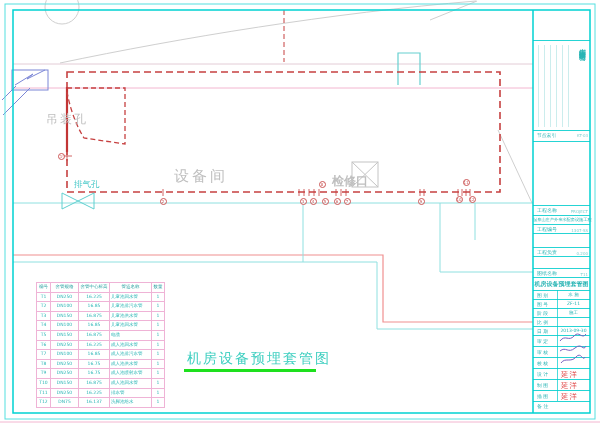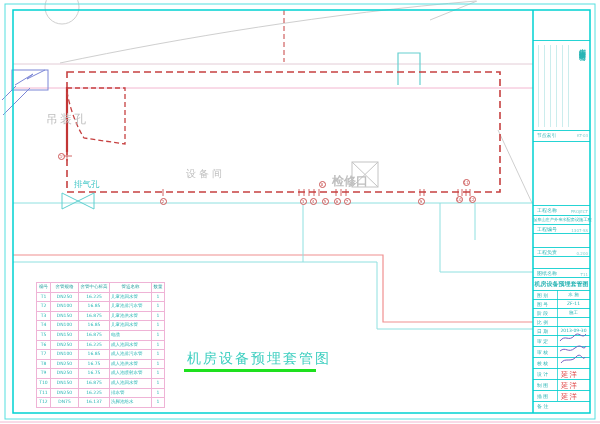--- a/index.html
+++ b/index.html
@@ -114,21 +114,21 @@
 
   <g fill="none">
     <rect x="5" y="4" width="590" height="415" stroke="#55e0e0" stroke-width="1"></rect>
     <rect x="13" y="10" width="577" height="403" stroke="#00d2d2" stroke-width="1.5"></rect>
     <line x1="533" y1="10" x2="533" y2="413" stroke="#00d2d2" stroke-width="1.5"></line>
   </g>
 </svg>
 
 <div class="abs lbl-gray" style="left:46px;top:111px;font-size:12px;letter-spacing:2px;">吊装孔</div>
 <div class="abs lbl-cyan" style="left:74px;top:179px;font-size:8.5px;">排气孔</div>
-<div class="abs lbl-gray" style="left:174px;top:167px;font-size:10px;letter-spacing:3px;margin-left:12px;">设备间</div>
+<div class="abs lbl-gray" style="left:174px;top:167px;font-size:15px;letter-spacing:3px;">设备间</div>
 <div class="abs lbl-gray" style="left:332px;top:173px;font-size:12px;font-weight:bold;">检修口</div>
 
 <div class="abs sheet-title" style="left:187px;top:350px;">机房设备预埋套管图</div>
 <div class="abs title-underline" style="left:184px;top:369px;width:132px;"></div>
 
 <div id="balloons">
     <div class="balloon" style="left: 57.5px; top: 152.5px;">1</div>
     <div class="balloon" style="left: 159.5px; top: 197.5px;">2</div>
     <div class="balloon" style="left: 299.5px; top: 197.5px;">3</div>
     <div class="balloon" style="left: 309.5px; top: 197.5px;">4</div>

